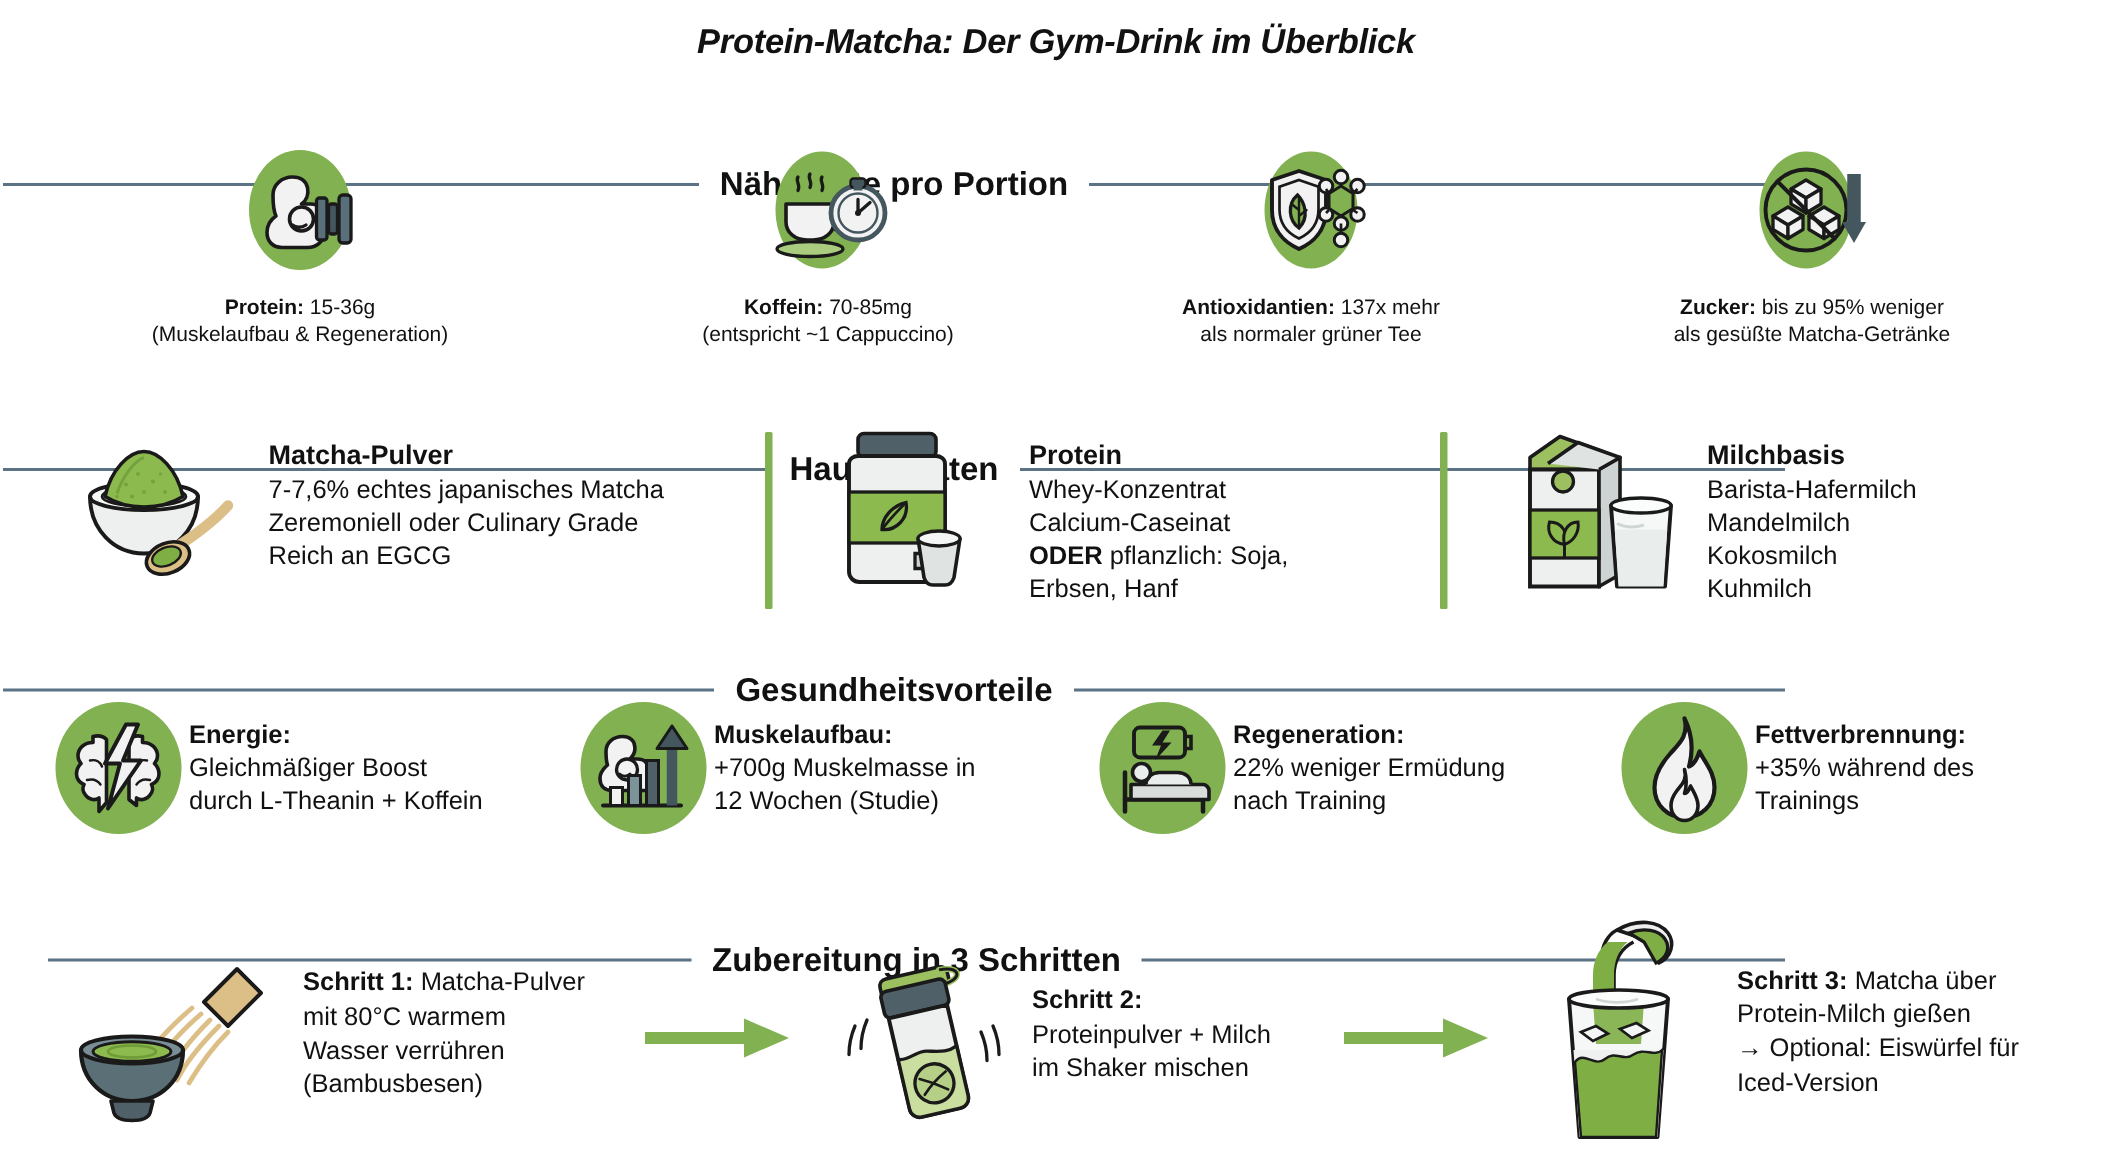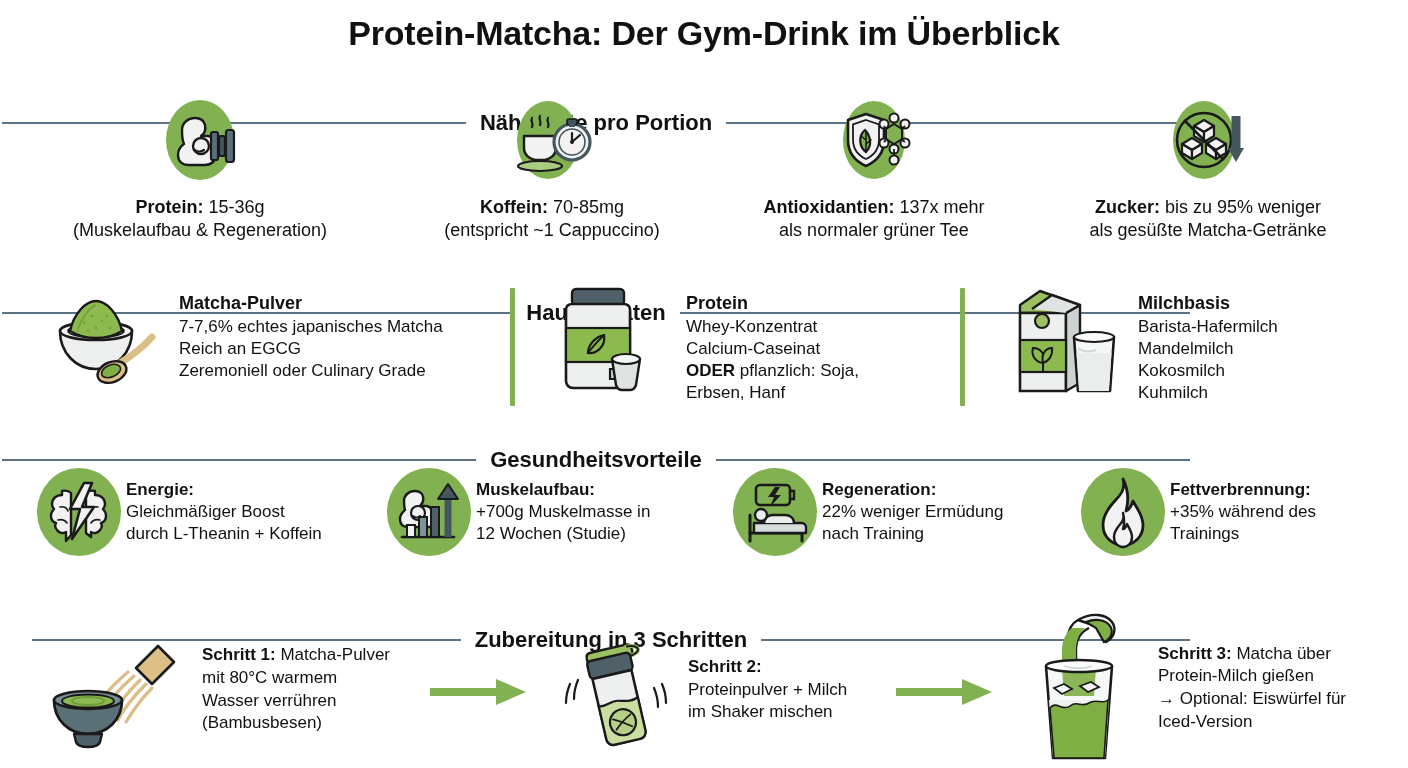--- a/index.html
+++ b/index.html
@@ -9,22 +9,23 @@
     font-family: "Liberation Sans", sans-serif;
     color: #111111;
     overflow: hidden;
   }
   .page { position: relative; width: 1408px; height: 768px; }
 
   
   .main-title {
     position: absolute; left: 0; top: 14px; width: 1408px;
     text-align: center;
-    font-size: 34px; font-weight: bold; letter-spacing: -0.2px;
+    font-size: 23px; font-weight: bold; letter-spacing: -0.2px;
     color: #111;
+    font-style: italic;
   }
 
   
   .section-head {
     position: absolute; left: 0; width: 1192px;
     display: flex; align-items: center; gap: 14px;
     padding: 0 2px;
     margin-top: 44px;
   }
   .section-head .rule {
@@ -38,21 +39,21 @@
 
   
   .nutri-row { position: absolute; left: 0; top: 96px; width: 1408px; height: 150px; }
   .nutri-cell {
     position: absolute; top: 0; width: 352px; height: 150px;
     display: flex; flex-direction: column; align-items: center;
   }
   .nutri-icon { width: 84px; height: 92px; }
   .nutri-text {
     margin-top: 8px; text-align: center;
-    font-size: 18px; line-height: 1.28; color: #111;
+    font-size: 14px; line-height: 1.28; color: #111;
   }
   .nutri-text b { font-weight: bold; }
 
   
   .ing-row { position: absolute; left: 0; top: 283px; width: 1408px; height: 130px; }
   .ing-cell { position: absolute; top: 0; display: flex; align-items: flex-start; gap: 14px; }
   .ing-art { flex: 0 0 auto; }
   .ing-body { padding-top: 10px; }
   .ing-title { font-size: 18px; font-weight: bold; color: #111; margin-bottom: 2px; }
   .ing-line  { font-size: 17px; line-height: 1.30; color: #111; white-space: nowrap; }
@@ -206,22 +207,22 @@
             <circle cx="38" cy="48" r="1.2"></circle>
         </g>
         <path d="M78 82c9-6 22-16 34-27" fill="none" stroke="#1a1a1a" stroke-width="2.4" stroke-linecap="round"></path>
         <path d="M80 80c10-6 24-17 32-26" fill="none" stroke="#dcbe87" stroke-width="7" stroke-linecap="round"></path>
         <ellipse cx="72" cy="89" rx="15" ry="10" transform="rotate(-22 72 89)" fill="#dcbe87" stroke="#1a1a1a" stroke-width="2.4"></ellipse>
         <ellipse cx="71" cy="88" rx="10" ry="6" transform="rotate(-22 71 88)" fill="#7fae45" stroke="#1a1a1a" stroke-width="1.6"></ellipse>
       </svg>
       <div class="ing-body">
         <div class="ing-title">Matcha-Pulver</div>
         <div class="ing-line">7-7,6% echtes japanisches Matcha</div>
+        <div class="ing-line">Zeremoniell oder Culinary Grade</div>
         <div class="ing-line">Reich an EGCG</div>
-        <div class="ing-line">Zeremoniell oder Culinary Grade</div>
       </div>
     </div>
 
     <div class="vsep" style="left:510px;"></div>
 
     <div class="ing-cell" style="left:552px;">
       <svg class="ing-art" width="120" height="118" viewBox="0 0 120 118">
         <rect x="20" y="6" width="52" height="16" rx="4" fill="#4f6068" stroke="#1a1a1a" stroke-width="2.4"></rect>
         <path d="M14 26c0-3 3-5 6-5h52c3 0 6 2 6 5v72c0 4-3 7-7 7H21c-4 0-7-3-7-7V26z" fill="#eef0ef" stroke="#1a1a1a" stroke-width="2.6" stroke-linejoin="round"></path>
         <rect x="14" y="45" width="64" height="34" fill="#8cba4e" stroke="#1a1a1a" stroke-width="2.2"></rect>

